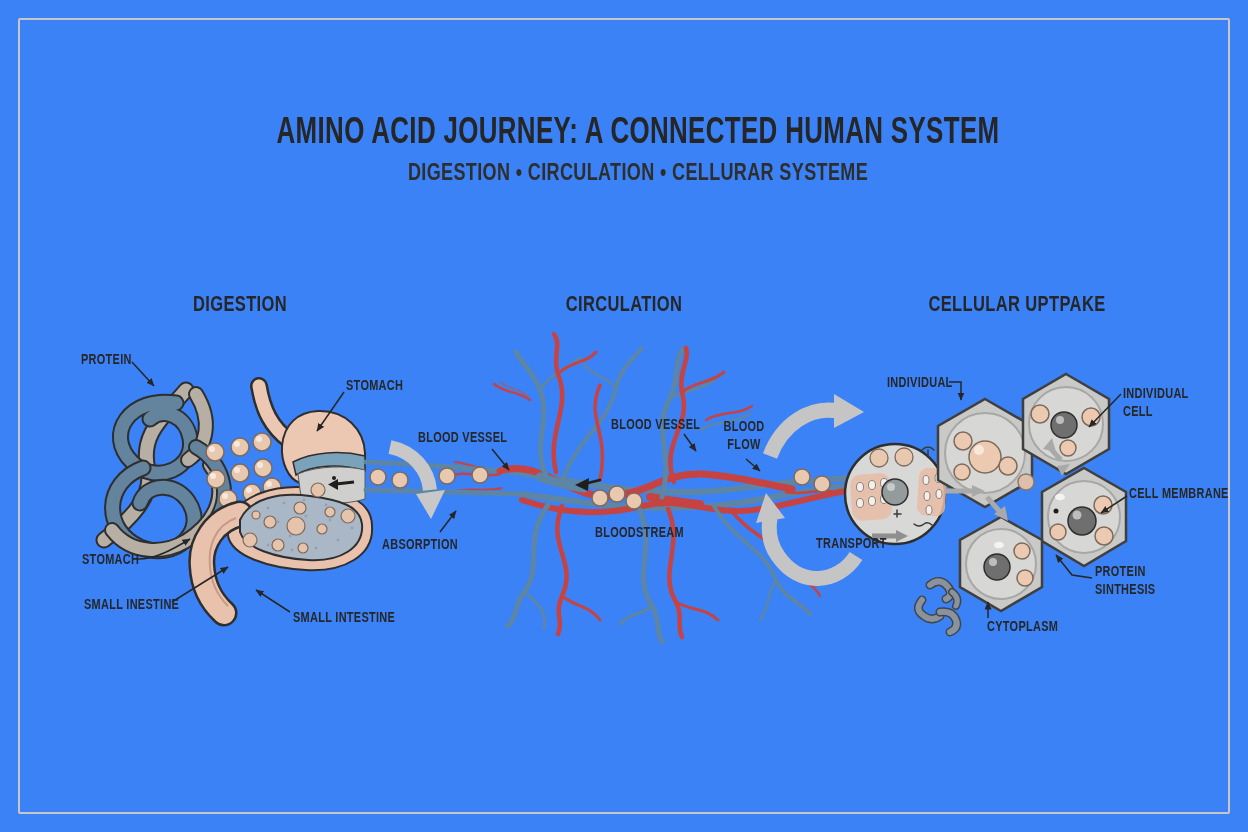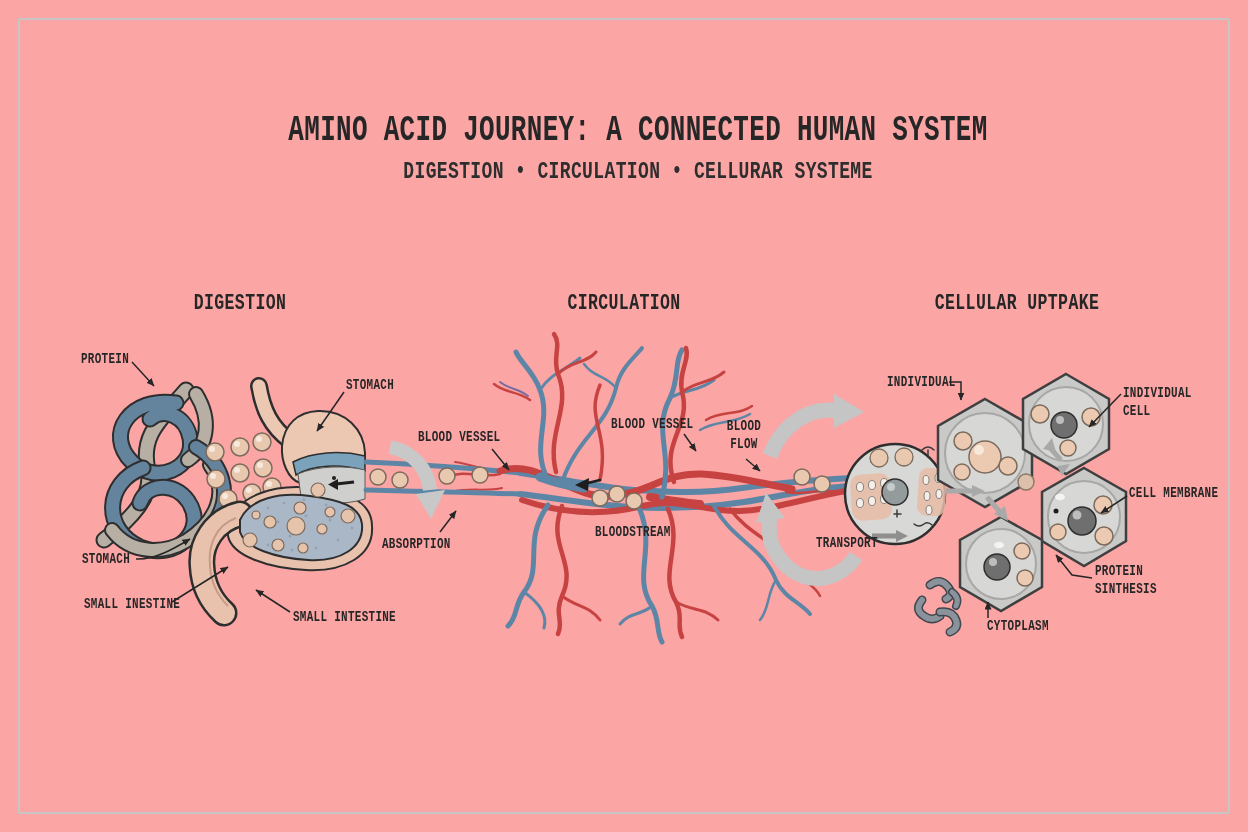--- a/index.html
+++ b/index.html
@@ -1,18 +1,18 @@
 <!DOCTYPE html>
 <html><head>
 <meta charset="utf-8">
 <style>
   html,body{margin:0;padding:0;background:#ffffff;}
   #canvas{
-    position:relative;width:1248px;height:832px;background:#fca5a5;overflow:hidden;
-    font-family:Liberation Mono, monospace;color:#262626;
+    position:relative;width:1248px;height:832px;background:#3b82f6;overflow:hidden;
+    font-family:Liberation Sans, sans-serif;color:#262626;
   }
   #frame{position:absolute;left:18px;top:18px;right:18px;bottom:18px;border:2px solid #c6c6c6;border-radius:2px;pointer-events:none;}
   svg{position:absolute;left:0;top:0;}
   .lbl{
     position:absolute;font-weight:bold;color:#262626;white-space:nowrap;
     font-size:14px;letter-spacing:.4px;line-height:1.25;
     transform:scaleX(.78);transform-origin:0 0;
   }
   .lbl.center{transform:scaleX(.78) translateX(-50%);text-align:center;}
   .title{

